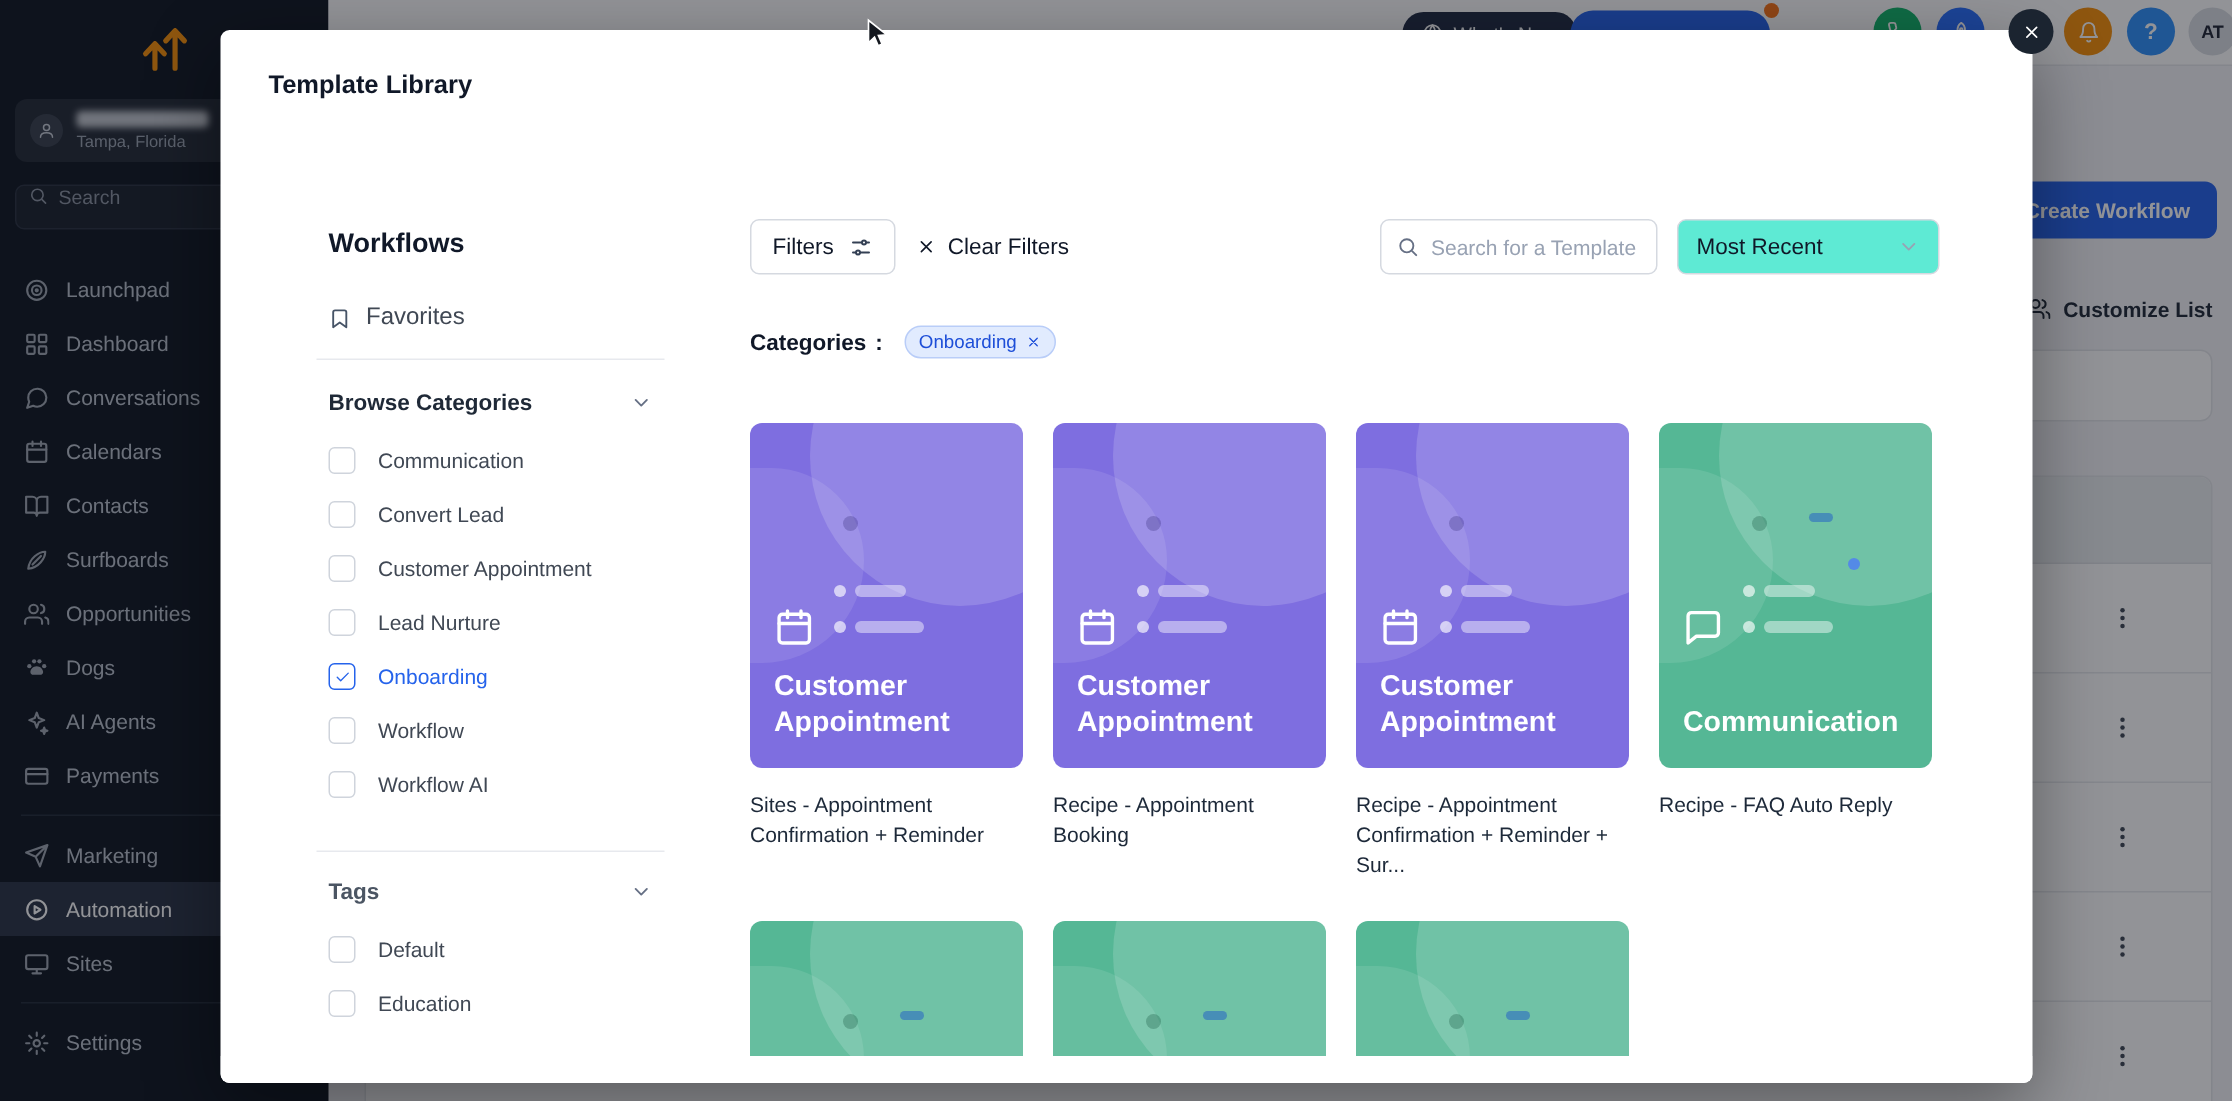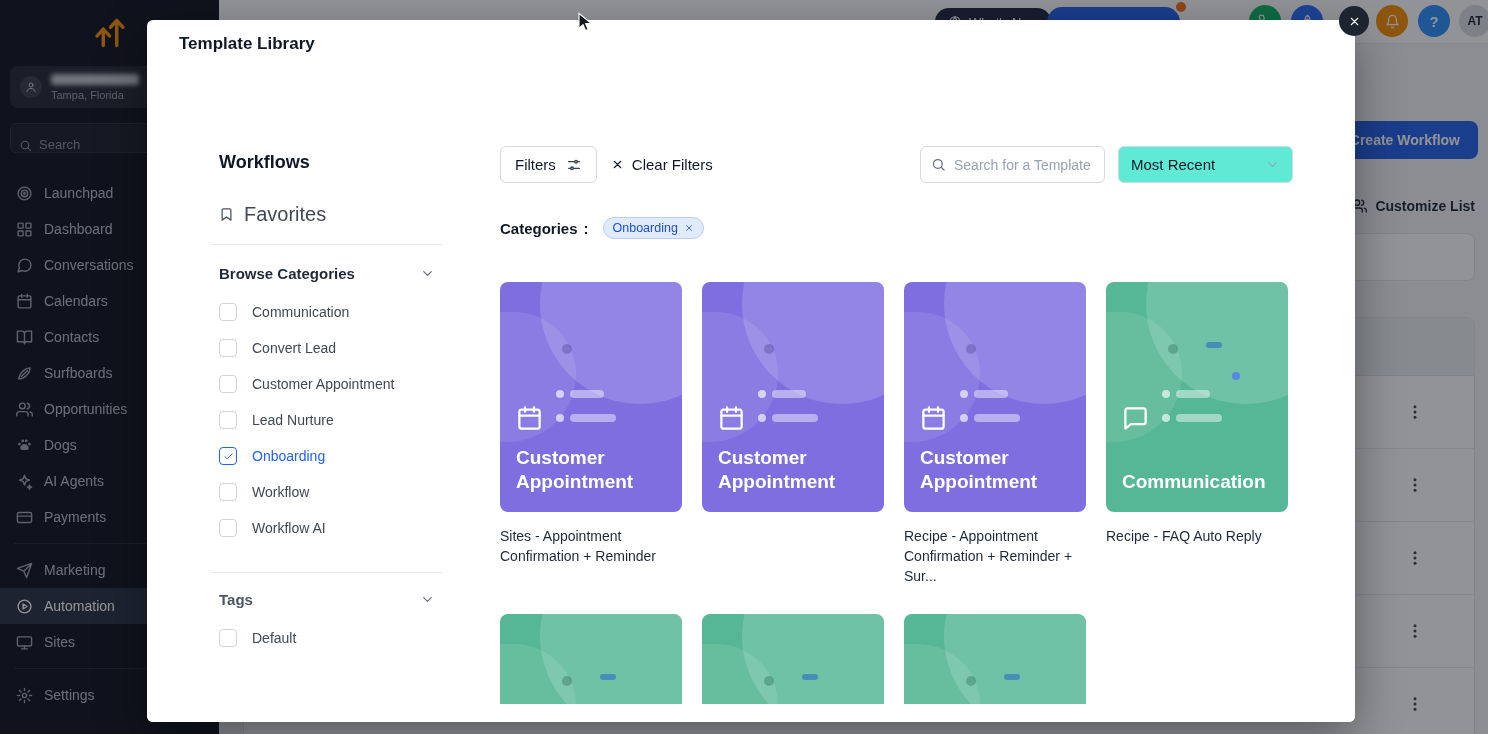--- a/index.html
+++ b/index.html
@@ -12,21 +12,21 @@
   .ic svg{width:100%;height:100%;fill:none;stroke:currentColor;stroke-width:2;stroke-linecap:round;stroke-linejoin:round;display:block}
 
   
   .sidebar{position:absolute;left:0;top:0;bottom:0;width:219px;background:var(--sidebar-bg,#0f1722);z-index:1;display:flex;flex-direction:column}
   .logo{margin:10px auto 2px;width:46px;height:46px}
   .loc-card{margin:8px 10px 0;background:#232a35;border-radius:8px;height:42px;display:flex;align-items:center;gap:9px;padding:0 10px;cursor:pointer}
   .loc-avatar{width:22px;height:22px;border-radius:50%;background:#39414e;color:#c6ccd6;display:flex;align-items:center;justify-content:center}
   .loc-avatar .ic{width:12px;height:12px}
   .loc-name-blur{width:88px;height:11px;border-radius:3px;background:#d4d8df;filter:blur(2.5px);opacity:.9;margin-bottom:4px}
   .loc-city{font-size:11px;color:#9aa3b0}
-  .side-search{margin:15px 10px 0;background:#1a212c;border:1px solid #2a3240;border-radius:6px;height:30px;display:flex;align-items:flex-end;gap:7px;padding:0 8px;color:#8b93a0;font-size:13px;cursor:text}
+  .side-search{margin:15px 10px 0;background:#1a212c;border:1px solid #2a3240;border-radius:6px;height:30px;display:flex;align-items:flex-start;gap:7px;padding:0 8px;color:#8b93a0;font-size:13px;cursor:text}
   .side-search .ic{width:13px;height:13px}
   .s-kbd{margin-left:auto;width:24px;height:18px;background:#e8eaee;border-radius:4px}
   .nav{margin-top:22px}
   .nav.mid{margin-top:0}
   .nav-item{height:36px;display:flex;align-items:center;gap:11px;padding:0 14px 0 16px;color:#b9c0cb;font-size:14px;cursor:pointer;white-space:nowrap}
   .nav-item .ic{width:17px;height:17px;opacity:.85}
   .nav-item.active{background:#2b3445;color:#fff}
   .nav-item.active .ic{opacity:1}
   .side-div{height:1px;background:#242d3a;margin:8px 14px}
 
@@ -50,29 +50,29 @@
   .t-row{height:73px;border-bottom:1px solid #e8eaed;position:relative}
   .kebab{position:absolute;right:50px;top:50%;transform:translateY(-50%);width:18px;height:18px;color:#3f4754;cursor:pointer}
 
   
   .overlay{position:absolute;inset:0;background:rgba(13,16,24,.45);z-index:10}
 
   
   .modal{position:absolute;left:147px;top:20px;width:1208px;height:702px;background:#fff;border-radius:6px;box-shadow:0 16px 48px rgba(0,0,0,.38);z-index:20}
   .modal-close{position:absolute;top:-14px;right:-14px;width:30px;height:30px;border-radius:50%;background:#1b2430;color:#fff;border:none;display:flex;align-items:center;justify-content:center;cursor:pointer;z-index:5}
   .modal-close .ic{width:13px;height:13px}
-  .m-head{height:60px;display:flex;align-items:flex-start;padding:14px 0 0 32px}
+  .m-head{height:60px;display:flex;align-items:center;padding:14px 0 0 32px}
   .m-title{font-size:17px;font-weight:700;color:#101828}
   .m-body{display:flex;height:642px;position:relative;overflow:hidden}
   .bottom-mask{position:absolute;left:0;right:0;bottom:0;height:18px;background:#fff;z-index:4;border-radius:0 0 6px 6px}
 
   
   .m-left{width:320px;padding:72px 24px 0 64px;flex:none}
   .m-left h2{font-size:18px;font-weight:700;color:#101828;margin-left:8px}
-  .fav-row{margin:30px 0 0 8px;display:flex;align-items:center;gap:10px;color:#404854;font-size:20px;cursor:pointer}
+  .fav-row{margin:30px 0 0 8px;display:flex;align-items:center;gap:10px;color:#404854;font-size:16px;cursor:pointer}
   .fav-row .ic{width:15px;height:15px;color:#475467}
   .m-hr{border:none;border-top:1px solid #e7e9ee;margin-top:18px}
   .m-hr.second{margin-top:26px}
   .sec-head{margin:20px 8px 0;display:flex;justify-content:space-between;align-items:center;font-size:15px;font-weight:600;color:#1f2937;cursor:pointer}
   .sec-head.tags-head{margin-top:18px;color:#4b5563}
   .sec-head .ic{width:15px;height:15px;color:#667085}
   .chk-list{margin-top:12px}
   .chk-row{height:36px;display:flex;align-items:center;gap:15px;margin-left:8px;font-size:14px;color:#404854;cursor:pointer}
   .chk{width:18px;height:18px;border:1.5px solid #cfd4dc;border-radius:4px;background:#fff;display:flex;align-items:center;justify-content:center;flex:none}
   .chk .ic{width:11px;height:11px}
@@ -487,20 +487,24 @@
           <span class="ic">
               <svg viewBox="0 0 24 24">
                 <path d="M6 9l6 6 6-6"></path>
               </svg>
             </span>
         </div>
         <div class="chk-list" id="tag-list">
             <div class="chk-row">
               <span class="chk"></span>
               <span>Default</span>
+            </div>
+            <div class="chk-row">
+              <span class="chk"></span>
+              <span>Education</span>
             </div>
           </div>
       </div>
 
       <div class="m-right">
         <div class="toolbar">
           <button class="filters-btn">
             <span>Filters</span>
             <span class="ic">
                 <svg viewBox="0 0 24 24">
@@ -580,20 +584,21 @@
                     <rect x="3" y="4" width="18" height="17" rx="2"></rect>
                     <path d="M16 2v4M8 2v4M3 9.5h18"></path>
                   </svg>
                 </span>
                 <span class="sk-dot" style="bottom: 114px;"></span>
                 <span class="sk-pill" style="bottom: 114px; width: 34px;"></span>
                 <span class="sk-dot" style="bottom: 90px;"></span>
                 <span class="sk-pill" style="bottom: 90px; width: 46px;"></span>
                 <div class="card-title">Customer Appointment</div>
               </div>
+              <div class="caption">Recipe - Appointment Booking</div>
             </div>
             <div class="card-cell">
               <div class="card-img purple">
                 <span class="b1"></span>
                 <span class="b2"></span>
                 <span class="d1"></span>
                 <span class="ic card-icon">
                   <svg viewBox="0 0 24 24">
                     <rect x="3" y="4" width="18" height="17" rx="2"></rect>
                     <path d="M16 2v4M8 2v4M3 9.5h18"></path>

